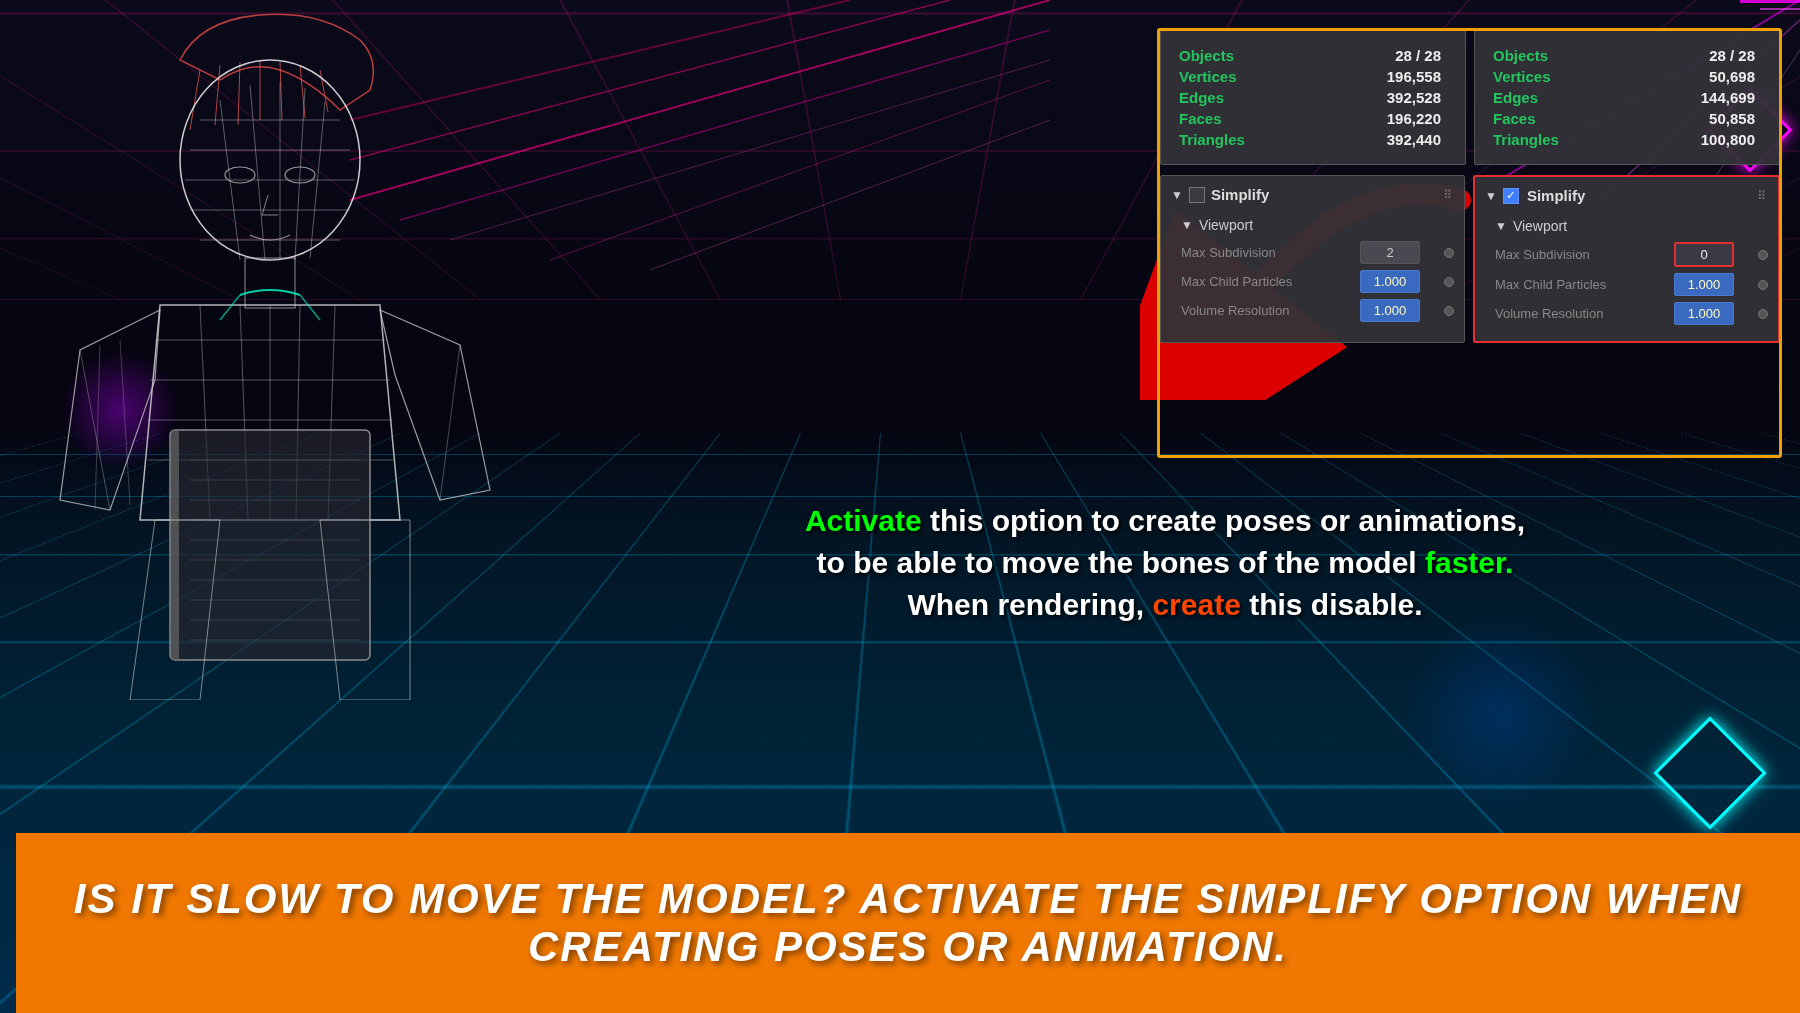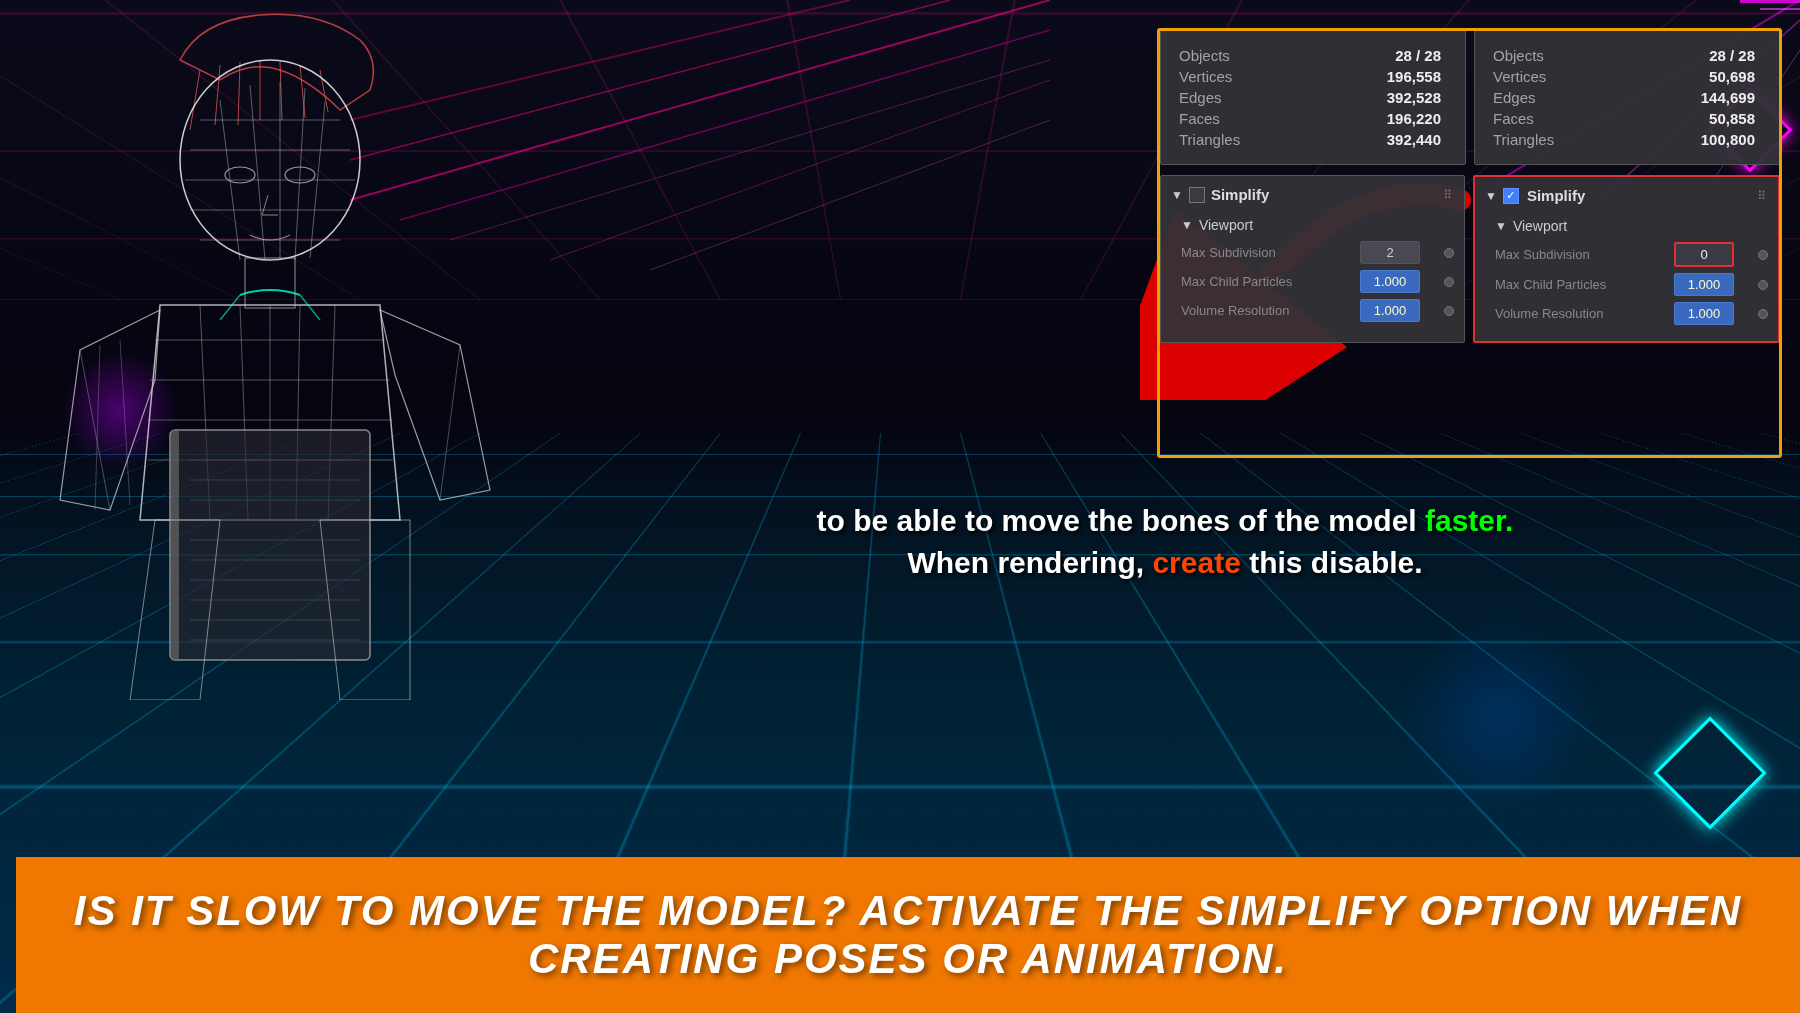--- a/index.html
+++ b/index.html
@@ -101,22 +101,22 @@
     }
 
     .stats-panel td {
       color: #ddd;
       font-size: 15px;
       padding: 2px 6px 2px 0;
       white-space: nowrap;
     }
 
     .stats-panel td:first-child {
-      color: #a3a3a3;
-      font-weight: normal;
+      color: #22c55e;
+      font-weight: bold;
     }
 
     .stats-panel td:last-child {
       text-align: right;
       color: #eee;
       font-weight: bold;
     }
 
     
     .simplify-row {
@@ -281,21 +281,21 @@
     .text-line3 .disable {
       color: #ff4400;
     }
 
     
     .bottom-banner {
       position: absolute;
       bottom: 0;
       left: 16px;
       right: 0;
-      height: 156px;
+      height: 180px;
       background: #f07800;
       display: flex;
       align-items: center;
       justify-content: center;
       padding: 0 40px;
     }
 
     .banner-text {
       font-size: 42px;
       font-weight: 900;
@@ -580,20 +580,24 @@
         <span class="prop-value blue-val">1.000</span>
         <span class="prop-dot"></span>
       </div>
     </div>
   </div>
 </div>
 
 <div style="position:absolute; top:28px; right:18px; width:625px; height:430px; border:3px solid #f0a000; border-radius:3px; pointer-events:none;"></div>
 
 <div class="text-overlay">
+  <div class="text-line1">
+    <span class="activate">Activate</span>
+    <span> this option to create poses or animations,</span>
+  </div>
   <div class="text-line2">
     <span>to be able to move the bones of the model </span>
     <span class="faster">faster.</span>
   </div>
   <div class="text-line3">
     <span>When rendering, </span>
     <span class="disable">create</span>
     <span> this disable.</span>
   </div>
 </div>

